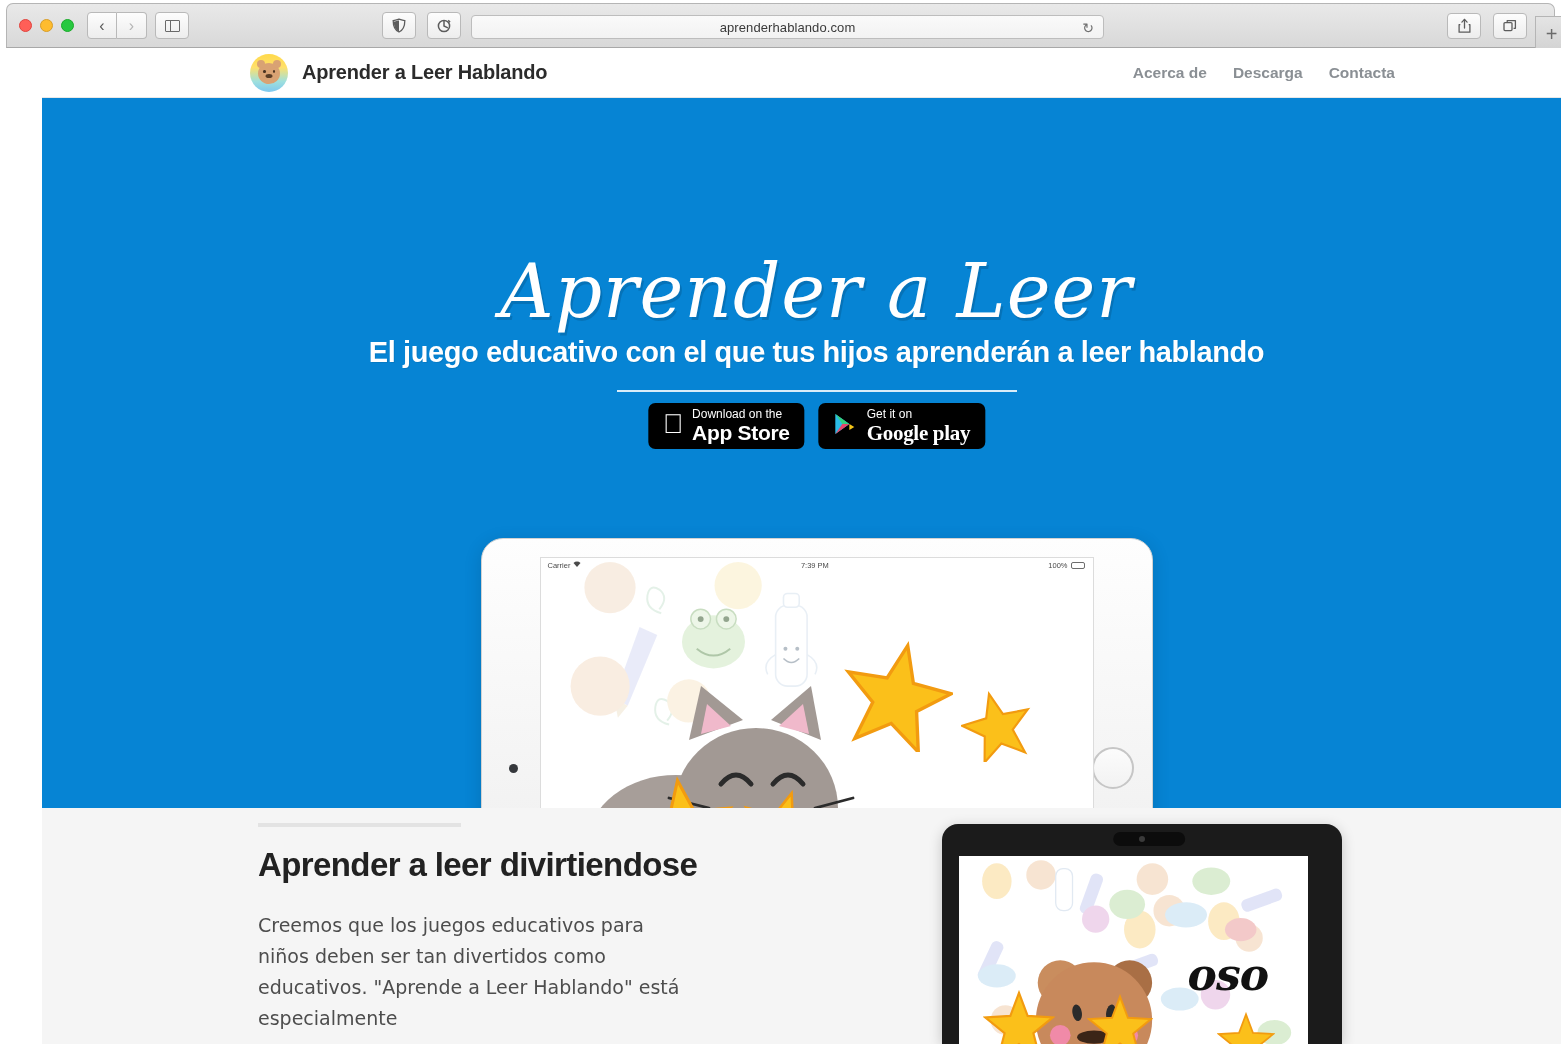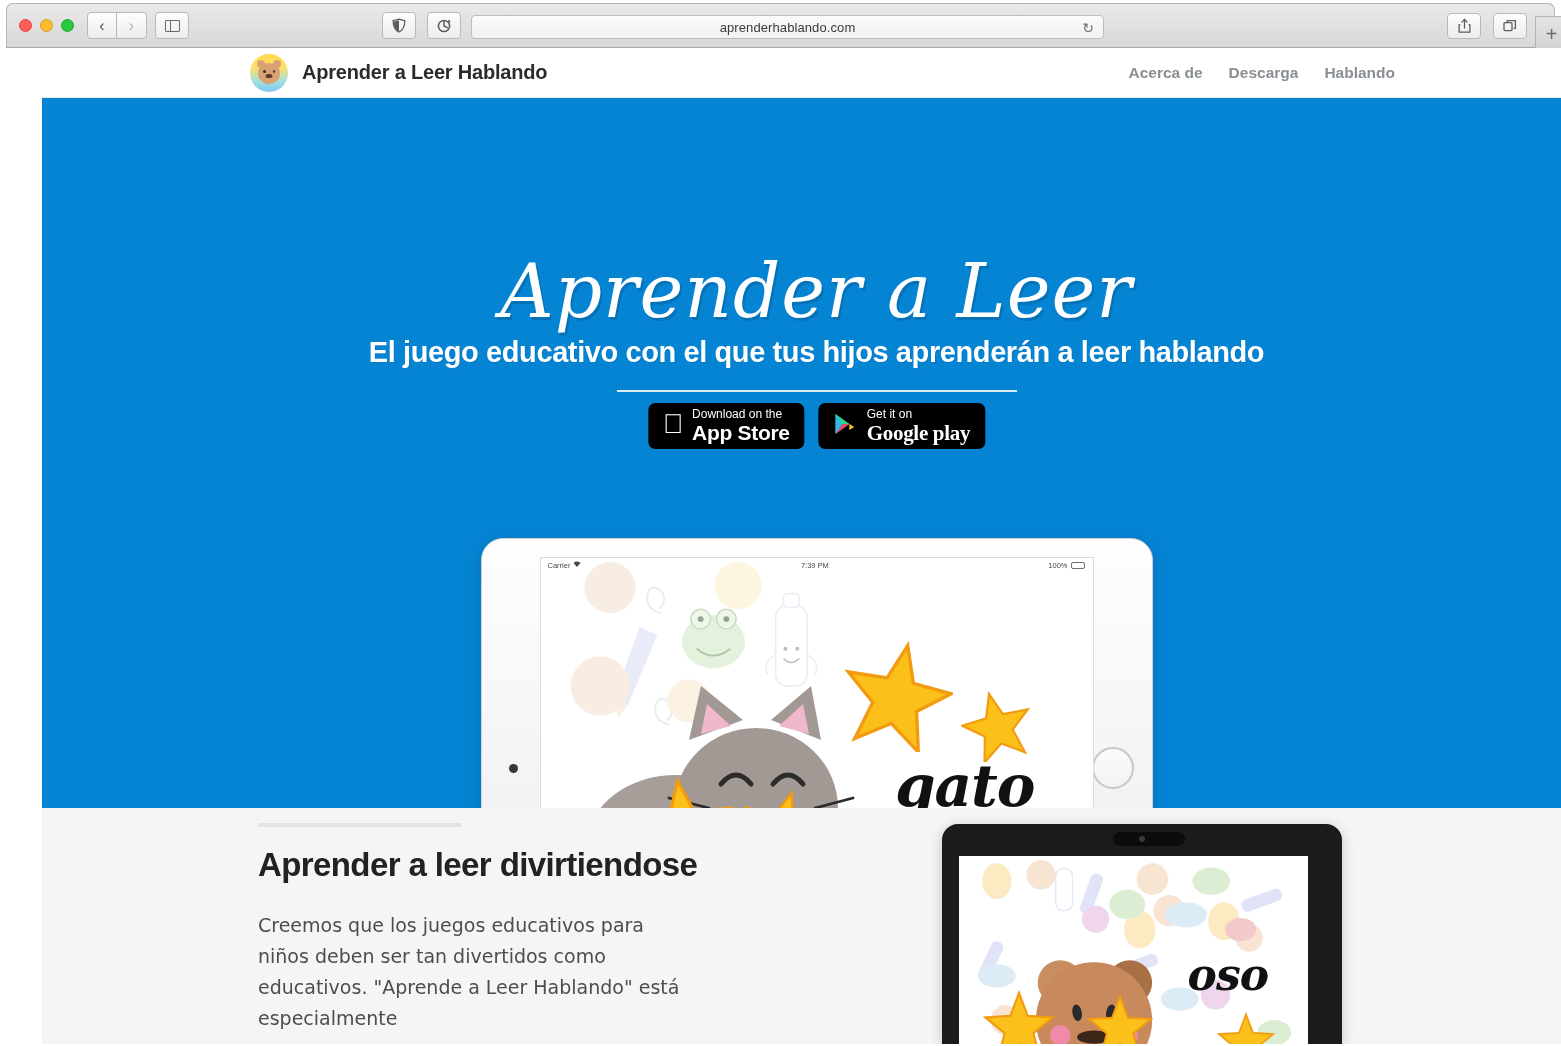--- a/index.html
+++ b/index.html
@@ -299,21 +299,21 @@
             <span class="beye l"></span>
               <span class="beye r"></span>
               <span class="bnose"></span>
           </div>
         </div>
         <span class="brandname">Aprender a Leer Hablando</span>
       </div>
       <div class="sitenav">
         <a class="navlink">Acerca de</a>
         <a class="navlink">Descarga</a>
-        <a class="navlink">Hablando</a>
+        <a class="navlink">Contacta</a>
       </div>
     </div>
 
     <div class="hero">
       <div class="hero-title">Aprender a Leer</div>
       <div class="hero-sub">El juego educativo con el que tus hijos aprenderán a leer hablando</div>
       <div class="hero-rule"></div>
 
       <div class="badges">
         <div class="badge">
@@ -419,21 +419,20 @@
           <svg class="star" style="left:420px; top:132px; width:72px; height:72px;" viewBox="0 0 100 100">
             <polygon points="50,4 62,36 97,38 70,60 79,95 50,75 21,95 30,60 3,38 38,36" fill="#fbc01a" stroke="#f29b10" stroke-width="3" transform="rotate(-14 50 50)"></polygon>
           </svg>
           <svg class="star" style="left:92px; top:218px; width:102px; height:102px;" viewBox="0 0 100 100">
             <polygon points="50,4 62,36 97,38 70,60 79,95 50,75 21,95 30,60 3,38 38,36" fill="#fbc01a" stroke="#f29b10" stroke-width="3" transform="rotate(-8 50 50)"></polygon>
           </svg>
           <svg class="star" style="left:198px; top:230px; width:82px; height:82px;" viewBox="0 0 100 100">
             <polygon points="50,4 62,36 97,38 70,60 79,95 50,75 21,95 30,60 3,38 38,36" fill="#fbc01a" stroke="#f29b10" stroke-width="3" transform="rotate(18 50 50)"></polygon>
           </svg>
 
-          <div class="word-gato">gato</div>
         </div>
       </div>
     </div>
 
     <div class="section2">
       <div class="s2-rule"></div>
       <div class="s2-title">Aprender a leer divirtiendose</div>
       <div class="s2-body">Creemos que los juegos educativos para niños deben ser tan divertidos como educativos. "Aprende a Leer Hablando" está especialmente</div>
 
       <div class="android">

